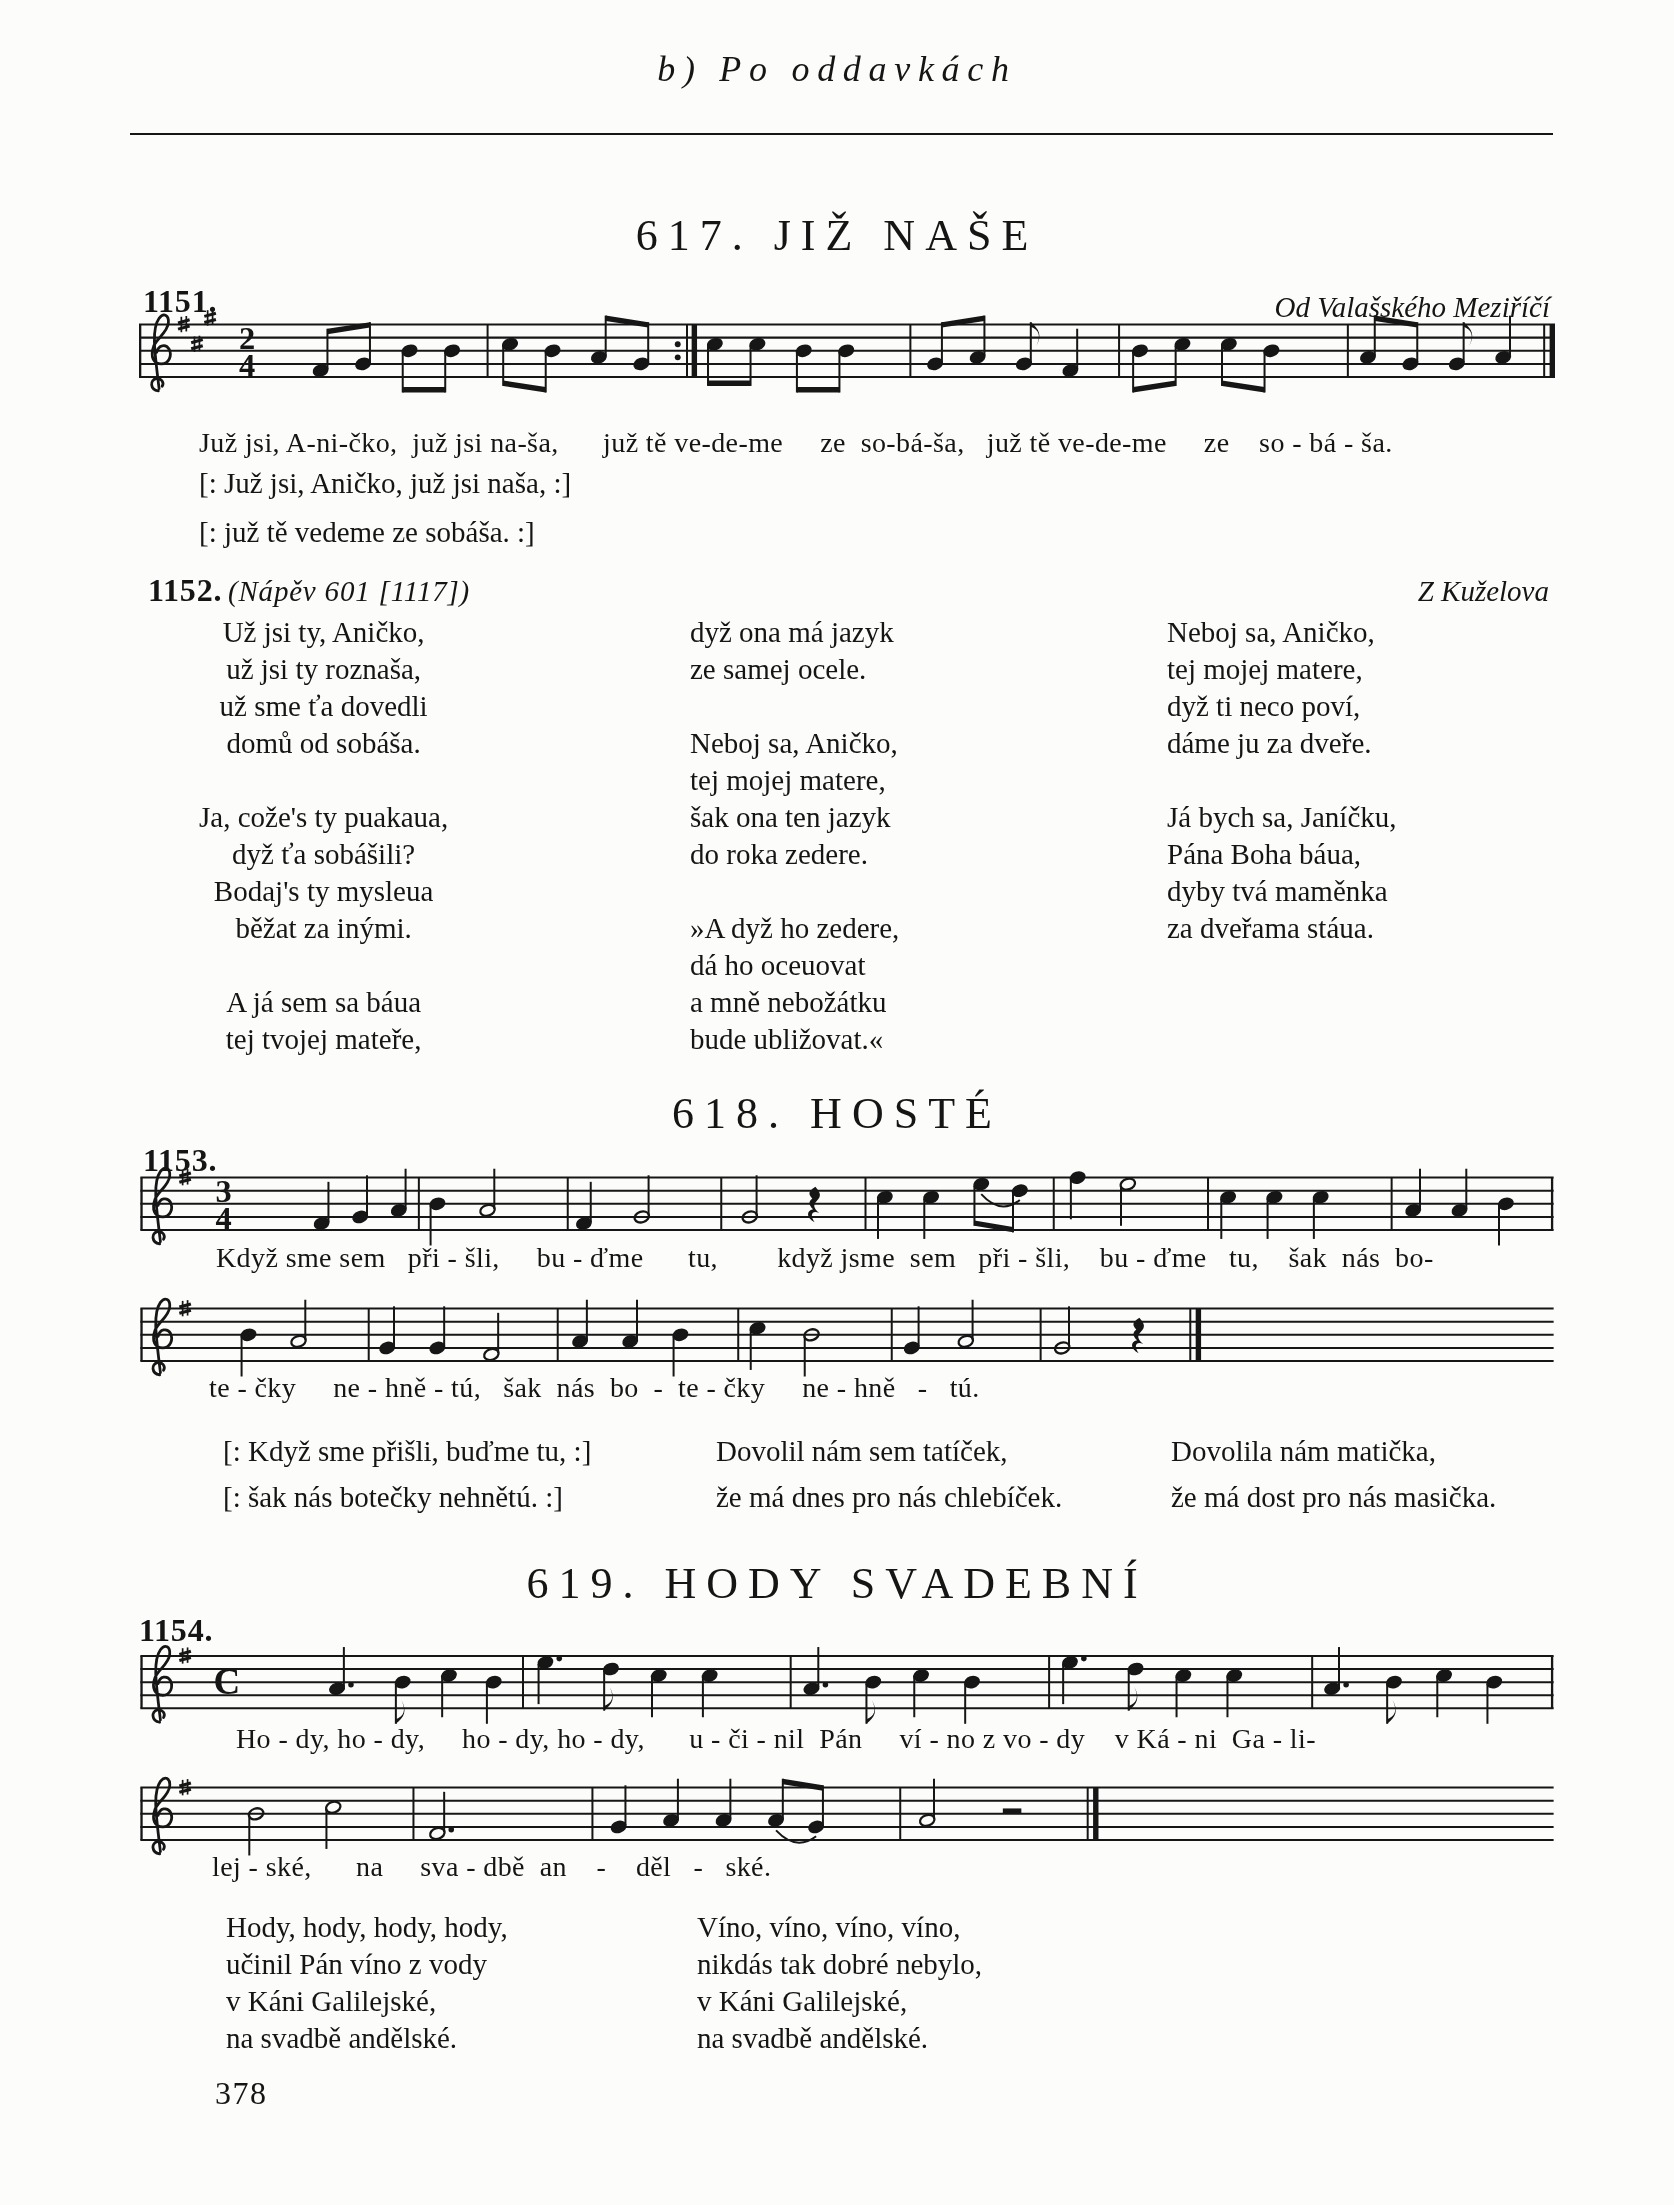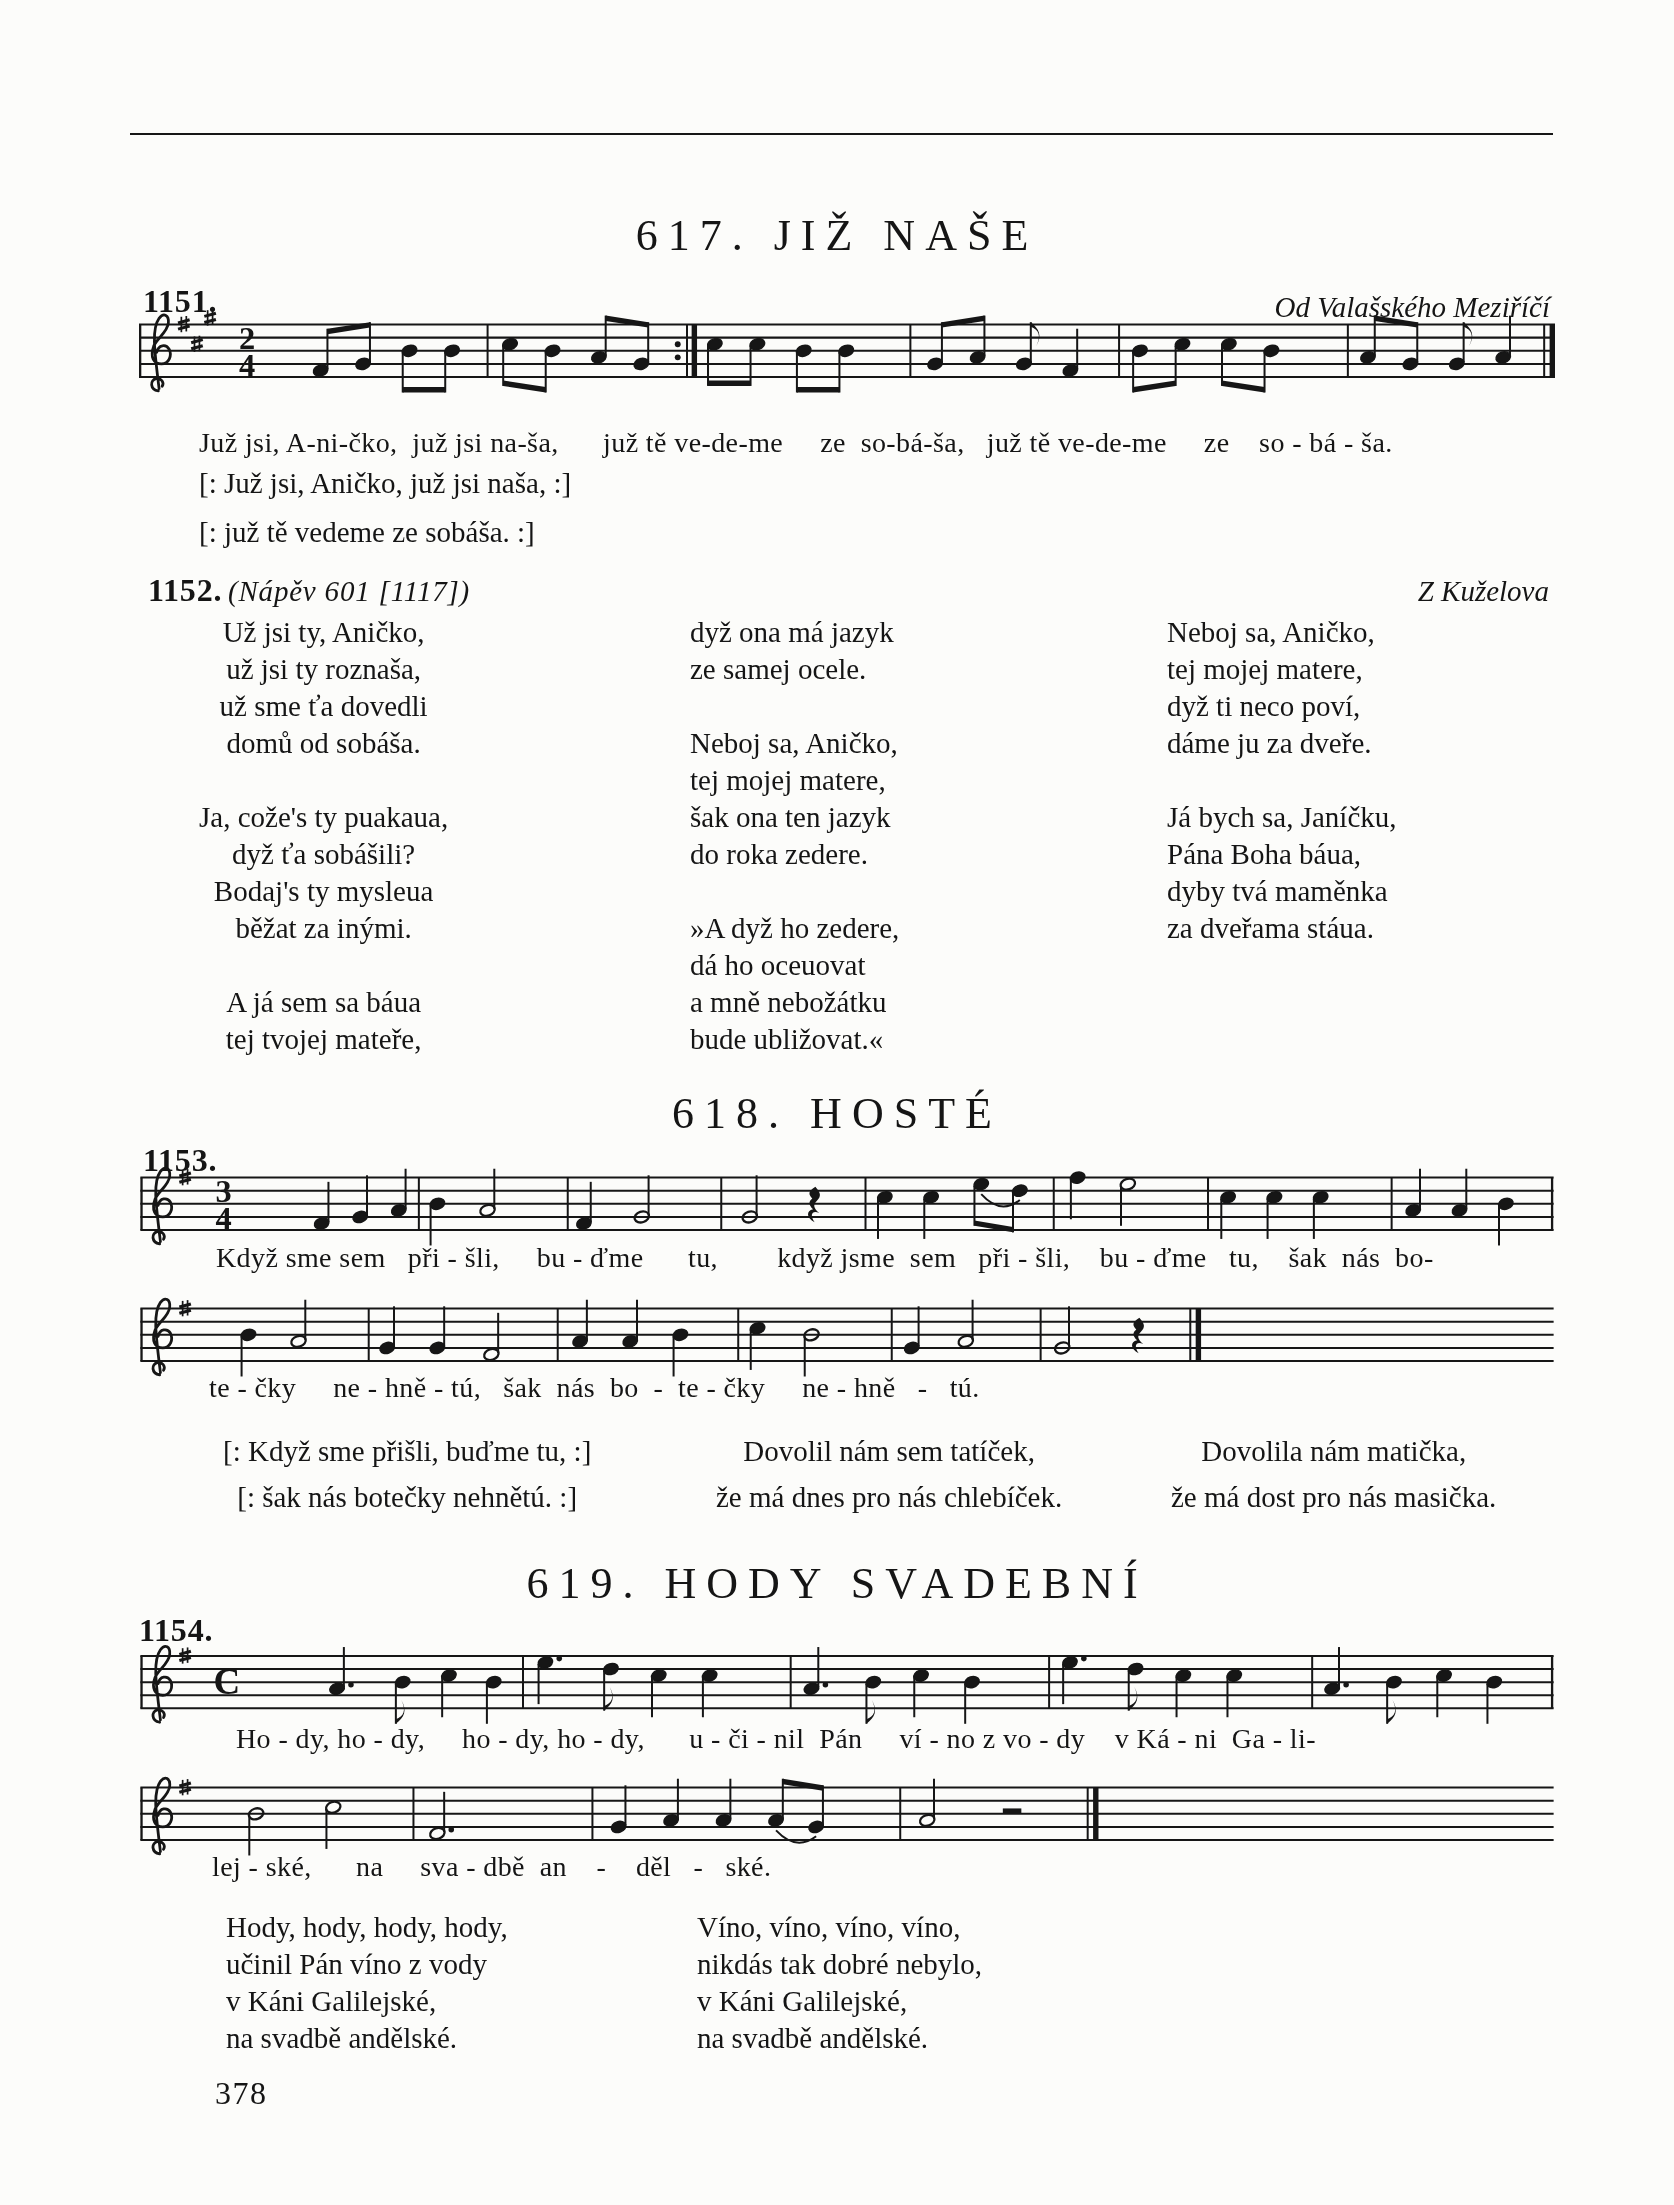--- a/index.html
+++ b/index.html
@@ -10,29 +10,30 @@
   .right{}
   .section-header{font-style:italic;font-size:36px;letter-spacing:7.7px;}
   .rule{position:absolute;left:130px;top:133px;width:1423px;height:2.3px;background:#161616;}
   .song-title{font-size:44px;letter-spacing:10px;font-weight:400;}
   .melnum{font-size:32px;font-weight:bold;letter-spacing:0.8px;}
   .attr{font-style:italic;font-size:29px;}
   .tuneref{font-style:italic;font-size:29px;letter-spacing:0.8px;}
   .lyric{font-size:28px;white-space:pre;letter-spacing:0.4px;}
   .refrain-line{font-size:29px;}
   .verse{font-size:29px;line-height:37px;white-space:pre-line;}
-  .verse-wide{font-size:29px;line-height:46px;white-space:pre-line;text-align:center;}
+  .verse-wide{font-size:29px;line-height:46px;white-space:pre-line;}
   .pagenum{font-size:32px;letter-spacing:1.5px;margin-left:16px;}
   svg.staff{position:absolute;overflow:visible;}
 </style>
 </head>
 <body>
 
 <div class="page">
 
+  <div class="abs center section-header" style="top:48px;">b) Po oddavkách</div>
   <div class="rule"></div>
 
   <section>
     <div class="abs center song-title" style="top:210px;">617. JIŽ NAŠE</div>
     <div class="abs melnum" style="left:143px;top:283px;">1151.</div>
     <div class="abs attr right" style="right:124px;top:291px;">Od Valašského Meziříčí</div>
     <svg class="staff" viewBox="0 0 1832 178" style="left: 139px; top: 298px; width: 1416px; height: 138px;">
         <line x1="0" y1="34" x2="1832" y2="34" stroke="#161616" stroke-width="2.6"></line>
         <line x1="0" y1="51" x2="1832" y2="51" stroke="#161616" stroke-width="2.6"></line>
         <line x1="0" y1="68" x2="1832" y2="68" stroke="#161616" stroke-width="2.6"></line>

